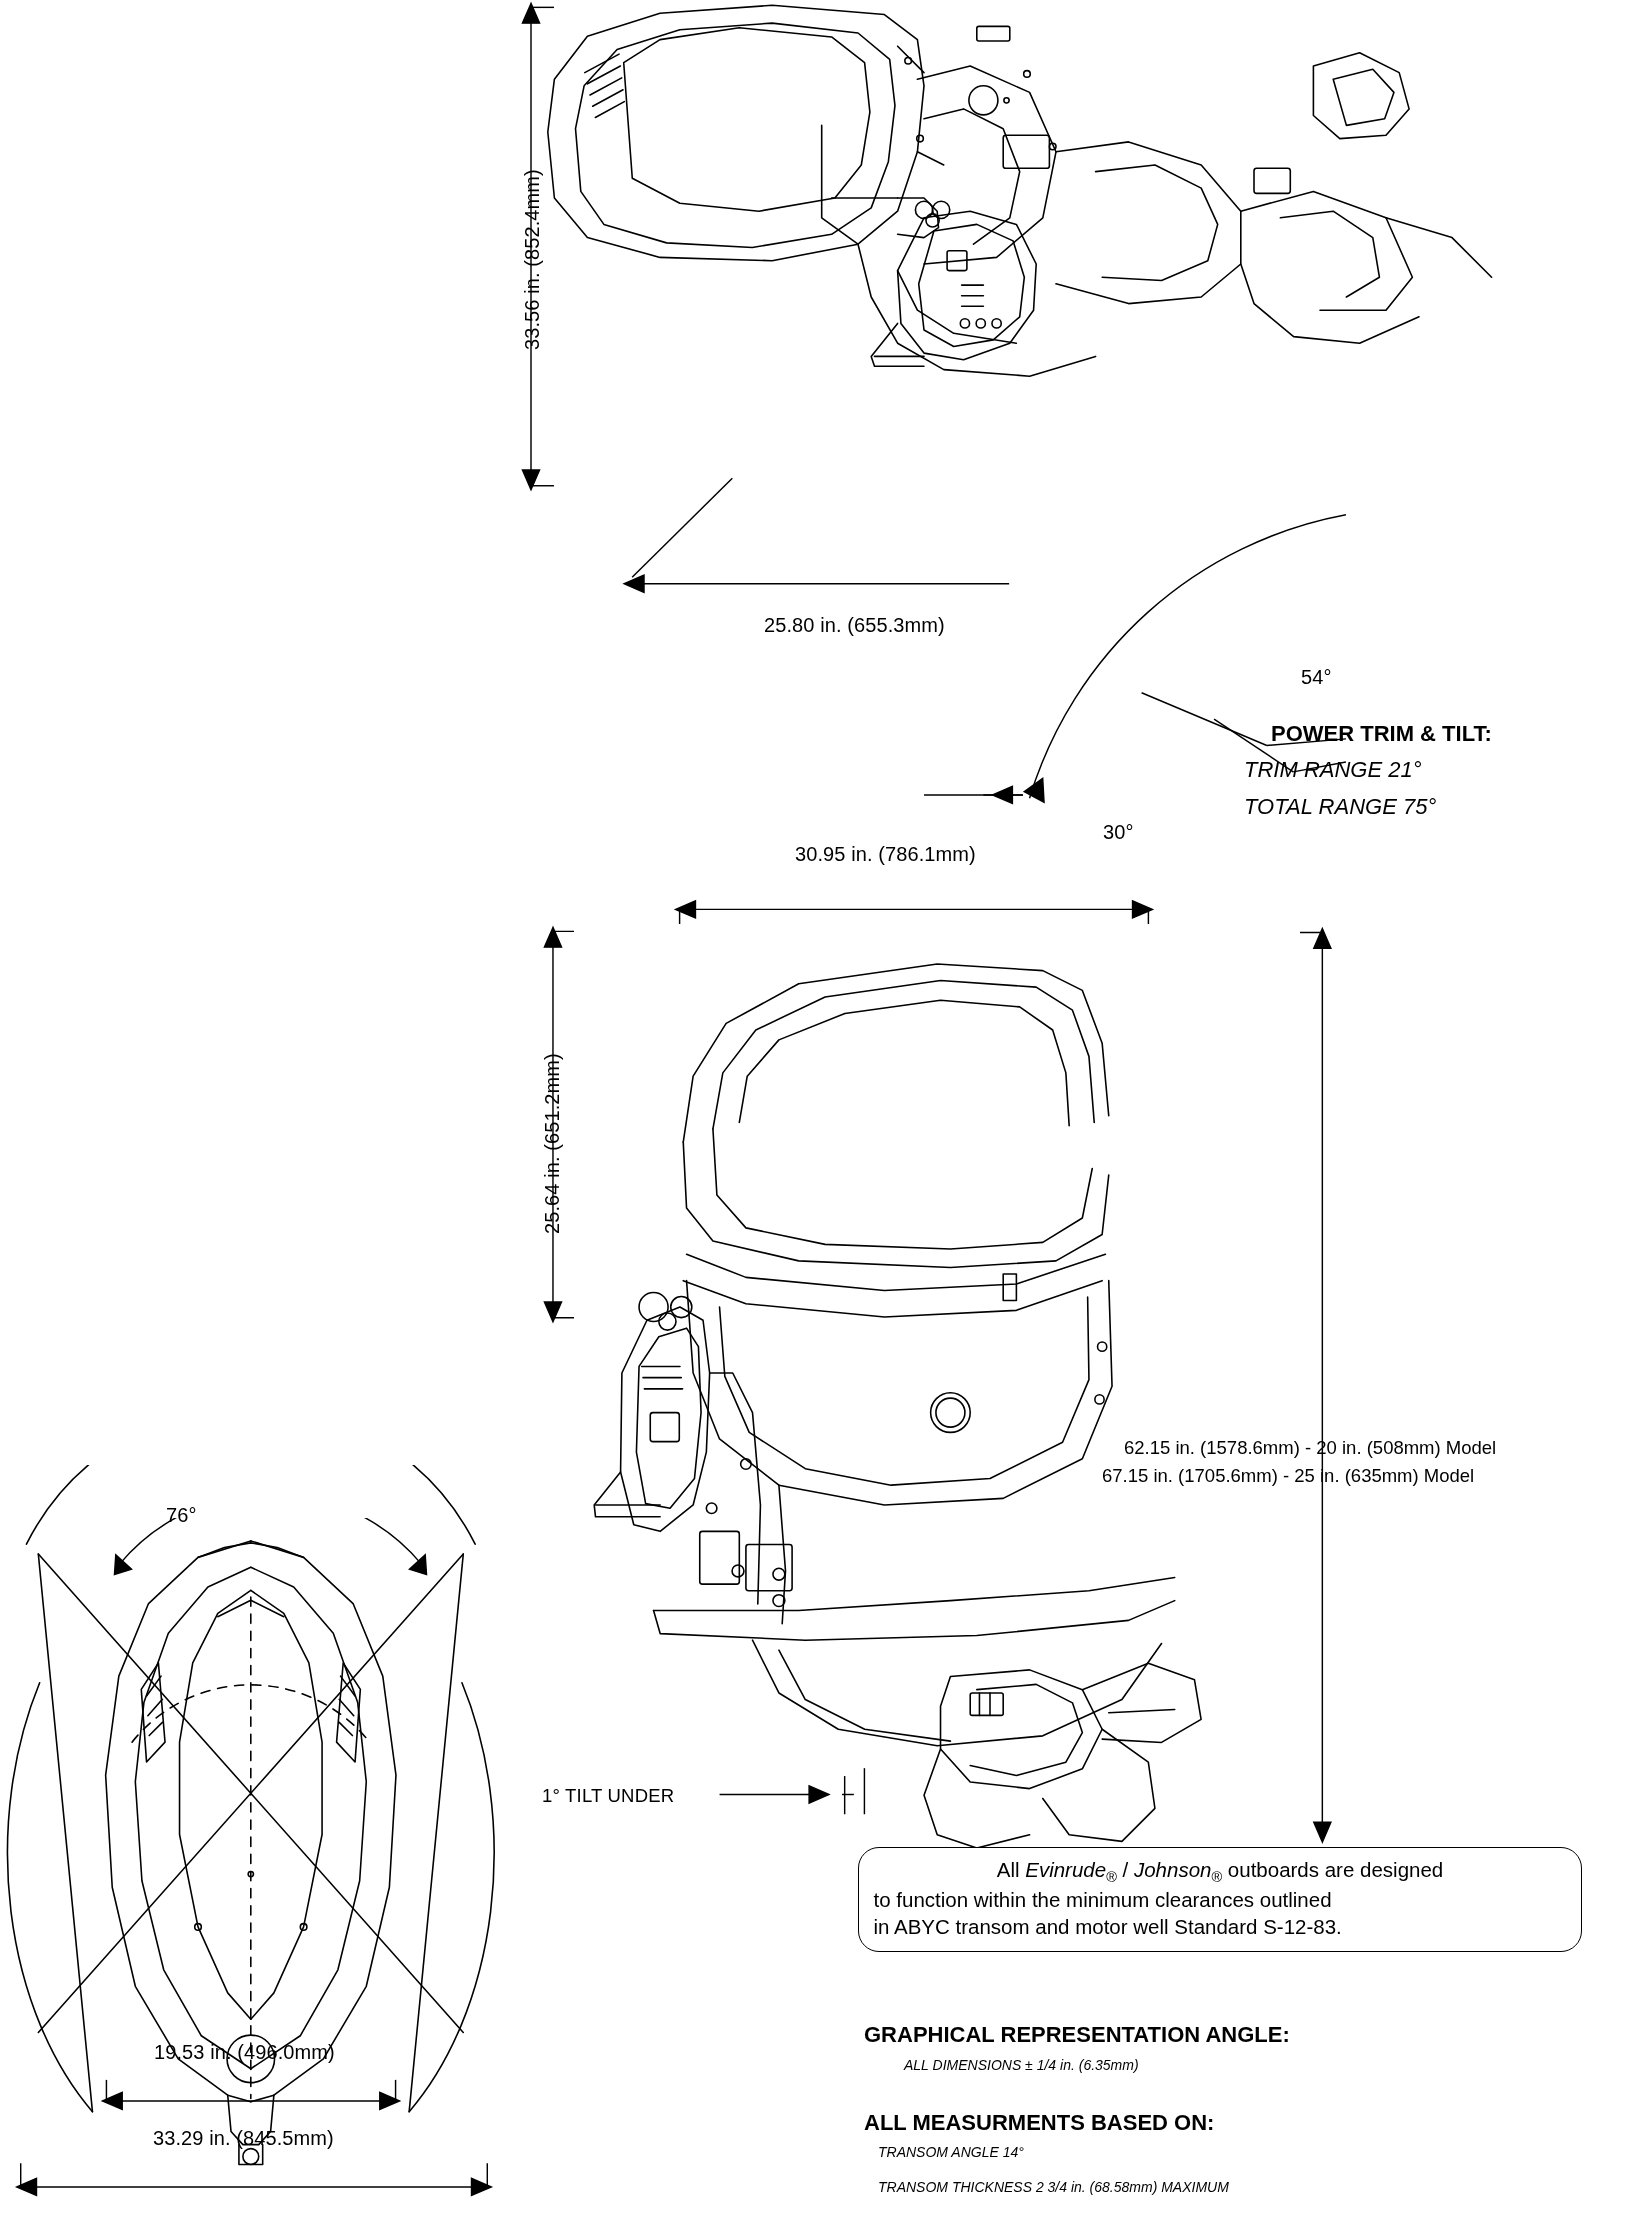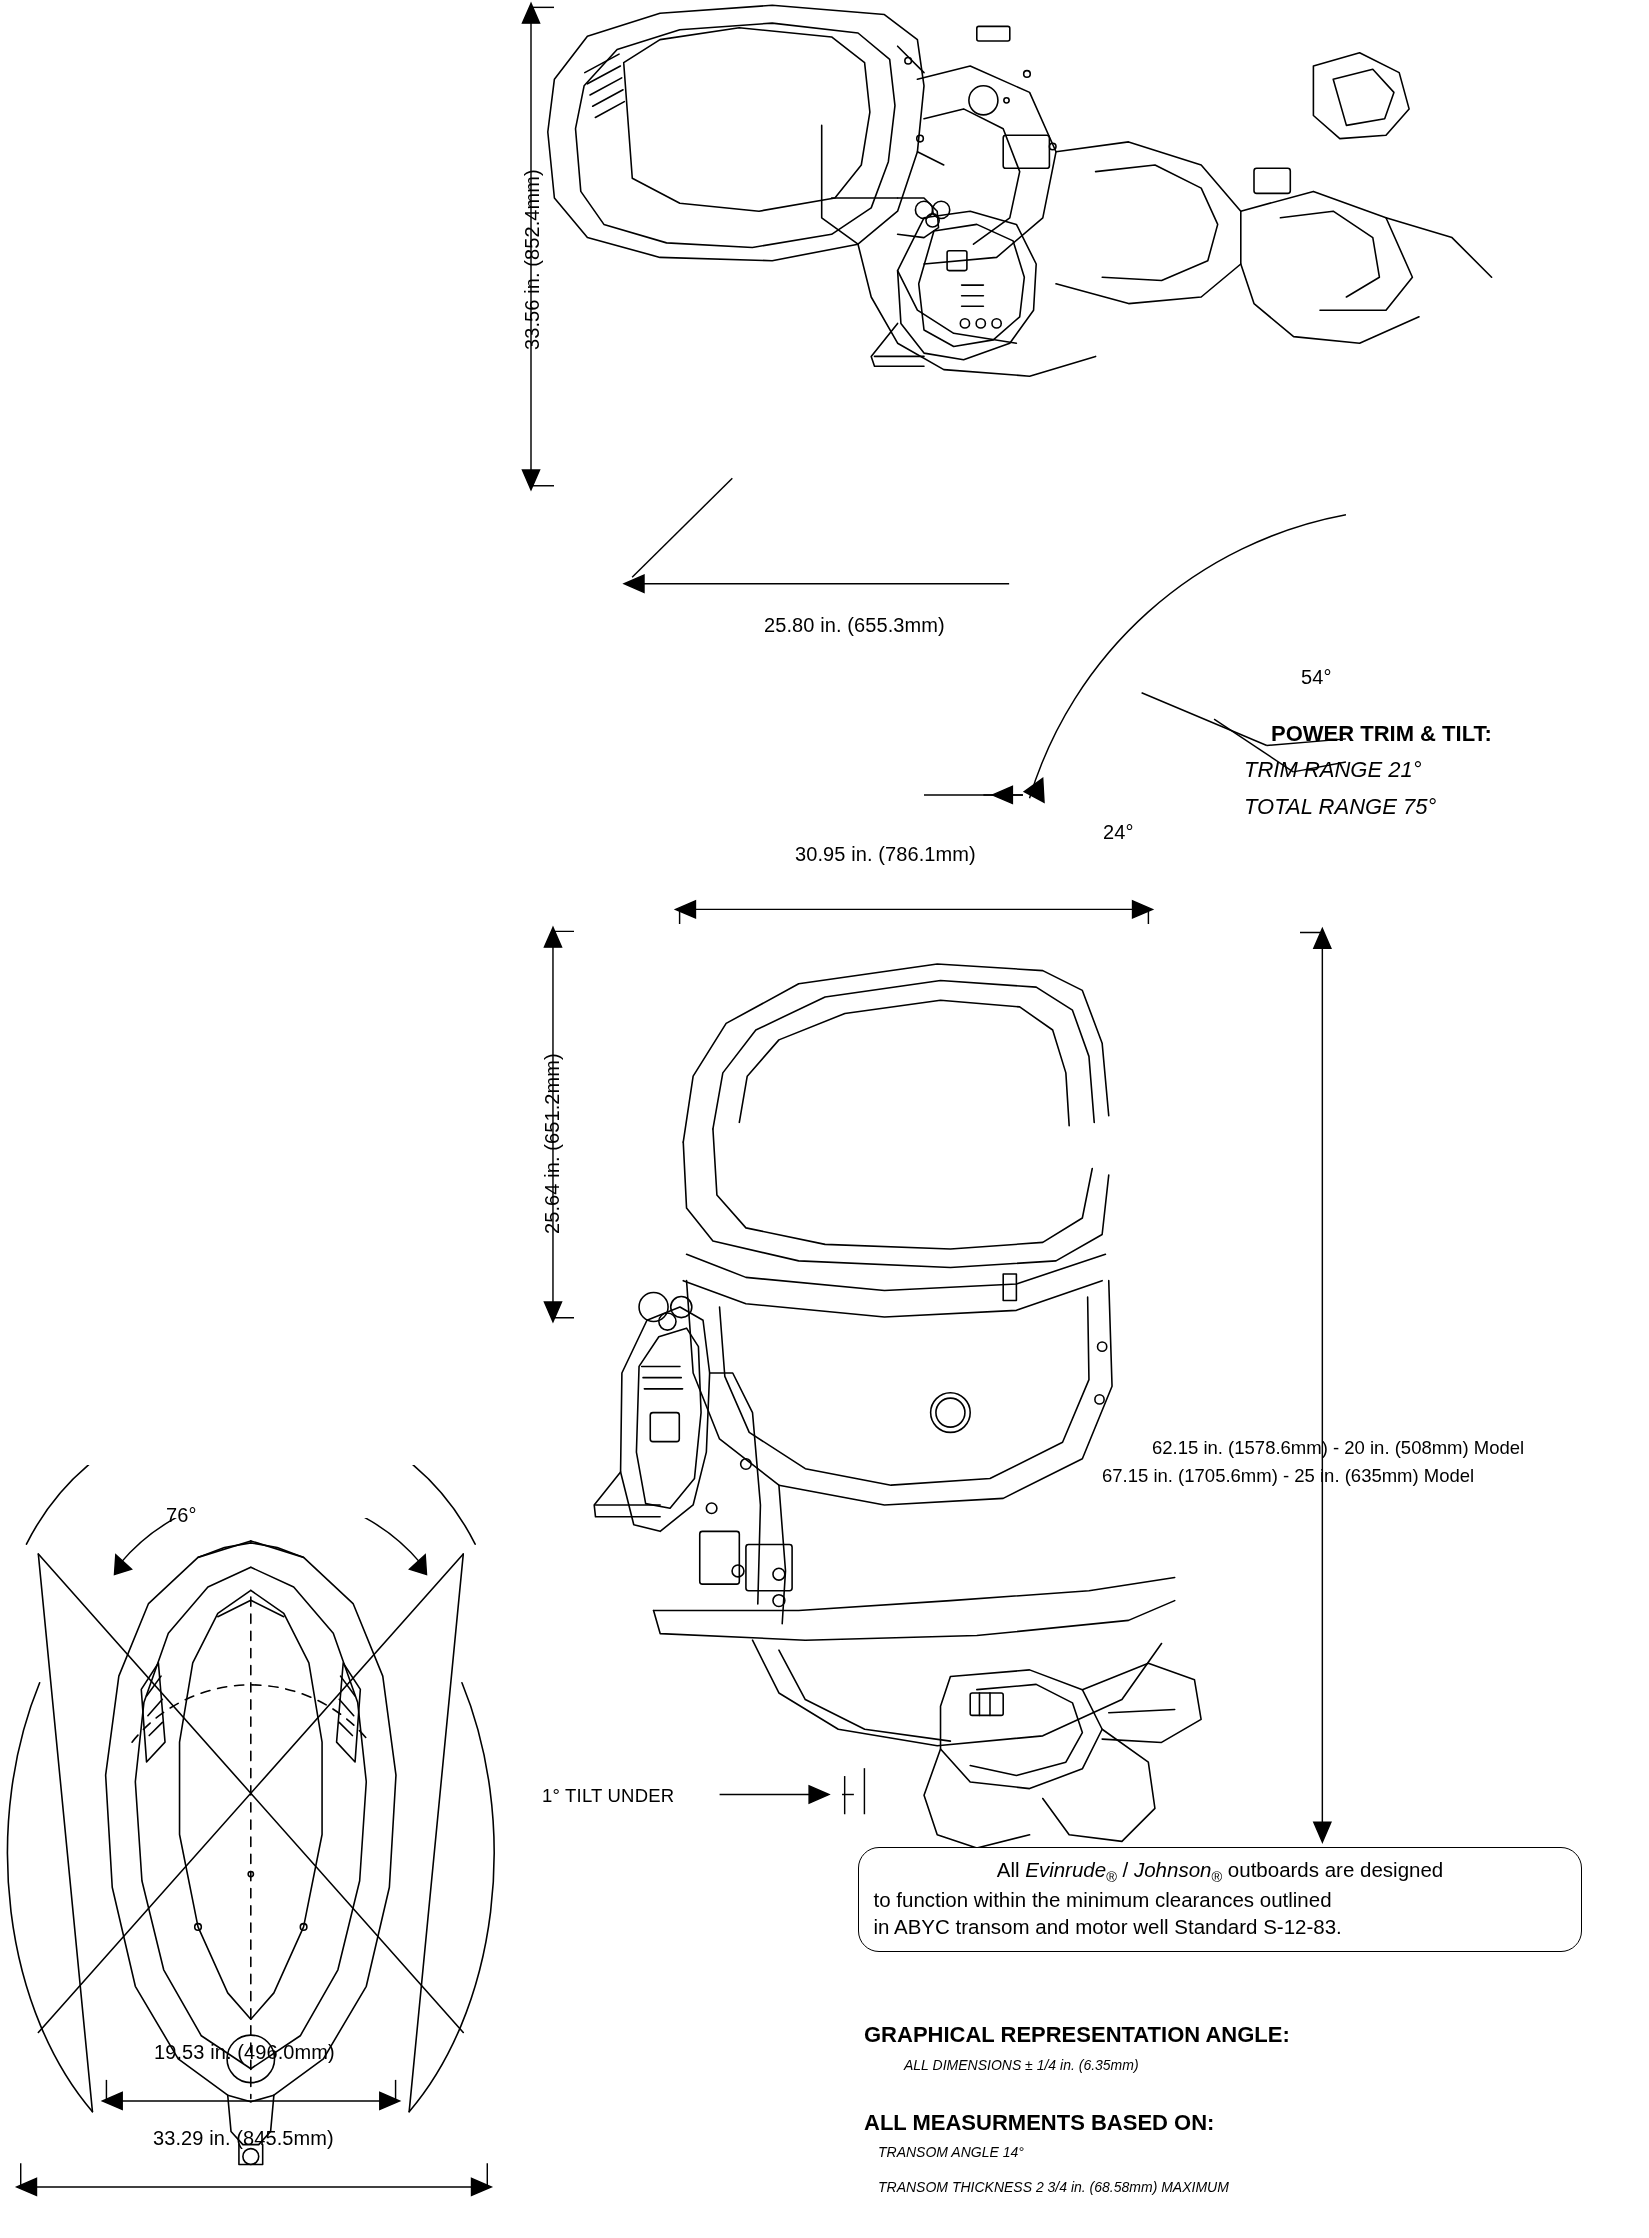--- a/index.html
+++ b/index.html
@@ -188,21 +188,21 @@
       <path d="M 150 505 L 90 505"></path>
       <path d="M 104 505 L 134 492 L 134 518 Z" fill="#000"></path>
       <path d="M 330 350 L 520 430"></path>
       <path d="M 520 430 L 640 420"></path>
       <path d="M 440 390 L 560 470"></path>
       <path d="M 560 470 L 640 455"></path>
       <path d="M -50 505 L 150 505"></path>
     </g>
   </svg>
   <div class="abs dim" style="left:1301px; top:666px;">54°</div>
-  <div class="abs dim" style="left:1103px; top:821px;">24°</div>
+  <div class="abs dim" style="left:1103px; top:821px;">30°</div>
 
   <div class="abs callout-bold" style="left:1244px; top:721px;">POWER TRIM &amp; TILT:</div>
   <div class="abs callout-ital" style="left:1244px; top:757px;">TRIM RANGE 21°</div>
   <div class="abs callout-ital" style="left:1244px; top:794px;">TOTAL RANGE 75°</div>
 
   <svg class="abs" style="left:581px; top:911px;" width="818" height="990" viewBox="0 0 1240 1500">
     <g class="ln" stroke-width="2.4" stroke-linejoin="round" stroke-linecap="round">
 
       <path d="M 155 350 L 170 250 L 220 170 L 330 110 L 540 80 L 700 90 L 760 120 L 790 200 L 800 310"></path>
       <path d="M 155 350 L 160 450 L 200 500 L 330 530 L 560 540 L 720 530 L 790 490 L 800 400"></path>
@@ -292,21 +292,21 @@
   <div class="abs vert dim" style="left:541px; top:1234px;">25.64 in. (651.2mm)</div>
 
   <svg class="abs" style="left:1300px; top:924px;" width="46" height="924" viewBox="0 0 70 1400">
     <g class="ln" stroke-width="2.2">
       <path d="M 34 18 L 34 1380"></path>
       <path d="M 34 4 L 21 34 L 47 34 Z" fill="#000"></path>
       <path d="M 34 1394 L 21 1364 L 47 1364 Z" fill="#000"></path>
       <path d="M 34 10 L -20 10"></path>
     </g>
   </svg>
-  <div class="abs model-line" style="left:1152px; top:1437px;text-align:right;">62.15 in. (1578.6mm) - 20 in. (508mm) Model</div>
+  <div class="abs model-line" style="left:1124px; top:1437px;text-align:right;">62.15 in. (1578.6mm) - 20 in. (508mm) Model</div>
   <div class="abs model-line" style="left:1102px; top:1465px;">67.15 in. (1705.6mm) - 25 in. (635mm) Model</div>
 
   <svg class="abs" style="left:713px; top:1768px;" width="158" height="53" viewBox="0 0 240 80">
     <g class="ln" stroke-width="2.2">
       <path d="M 10 40 L 160 40"></path>
       <path d="M 176 40 L 146 27 L 146 53 Z" fill="#000"></path>
       <path d="M 214 40 L 196 40"></path>
       <path d="M 200 12 L 200 70"></path>
       <path d="M 230 0 L 230 70"></path>
     </g>

